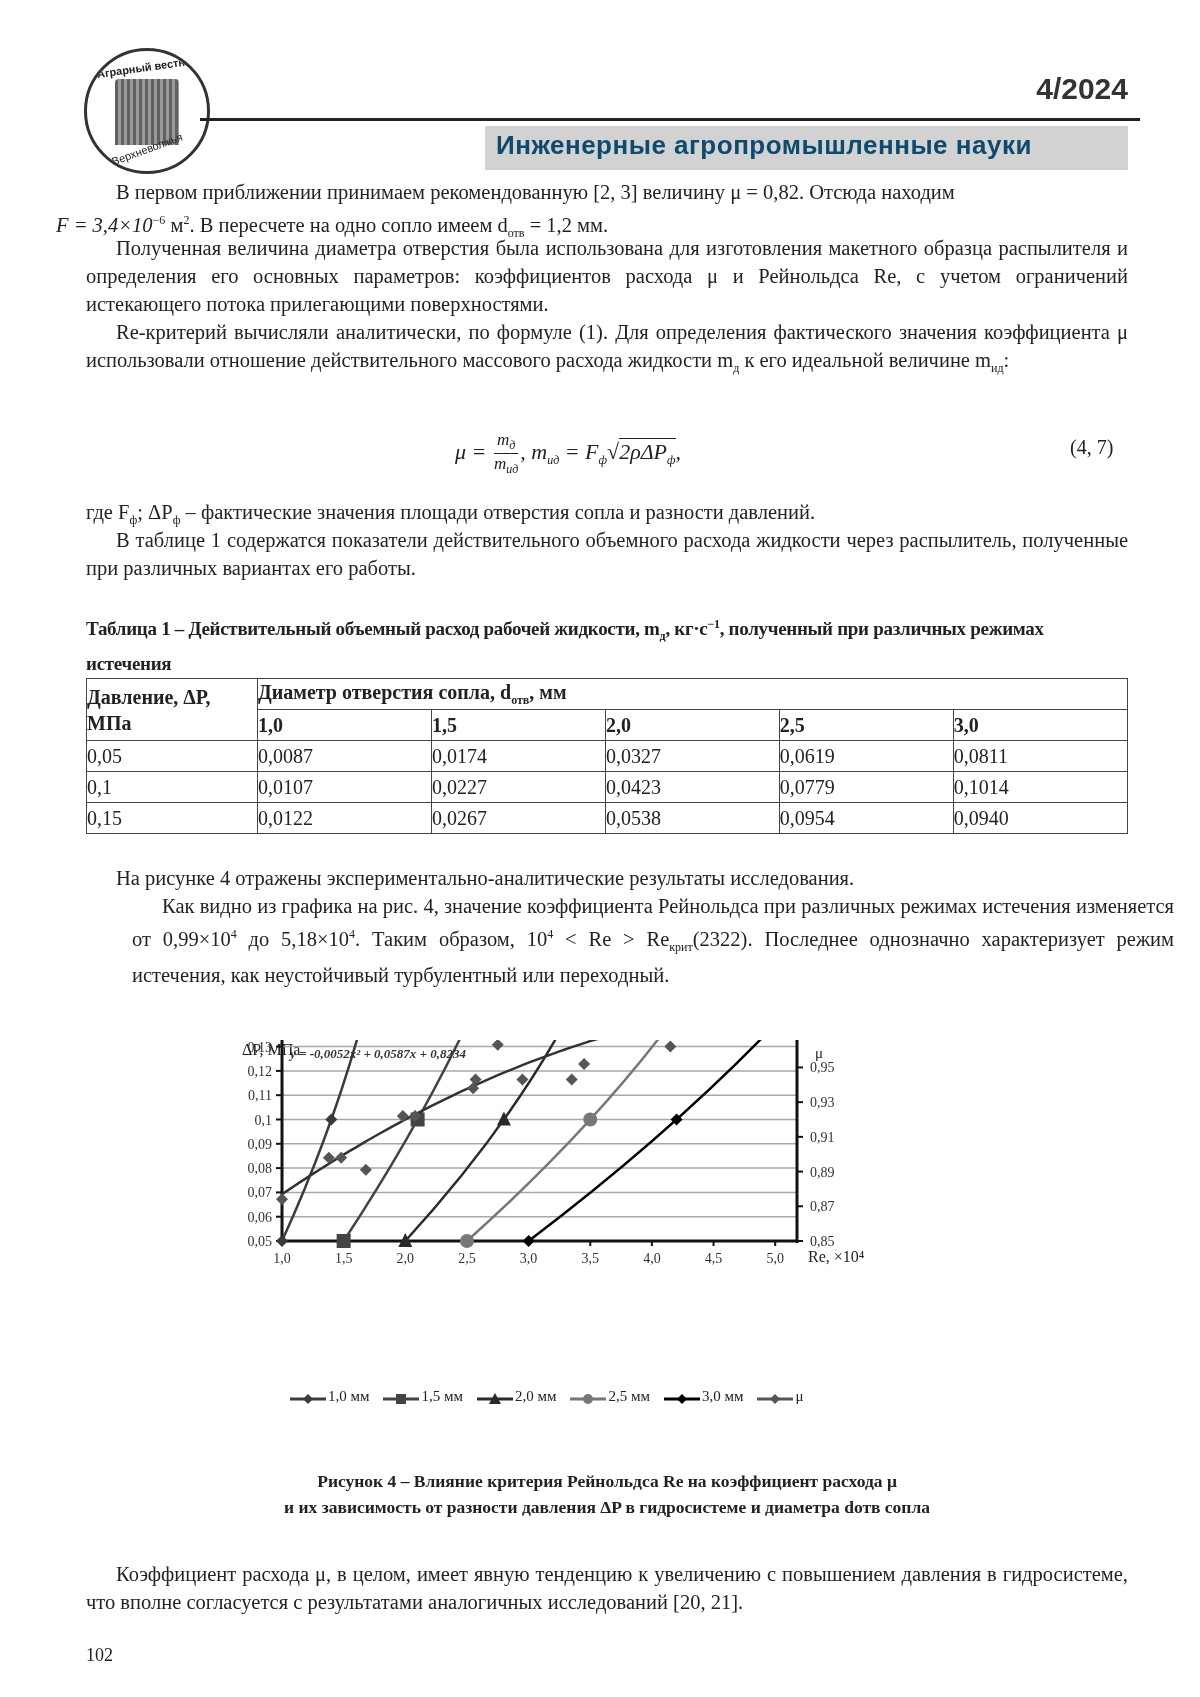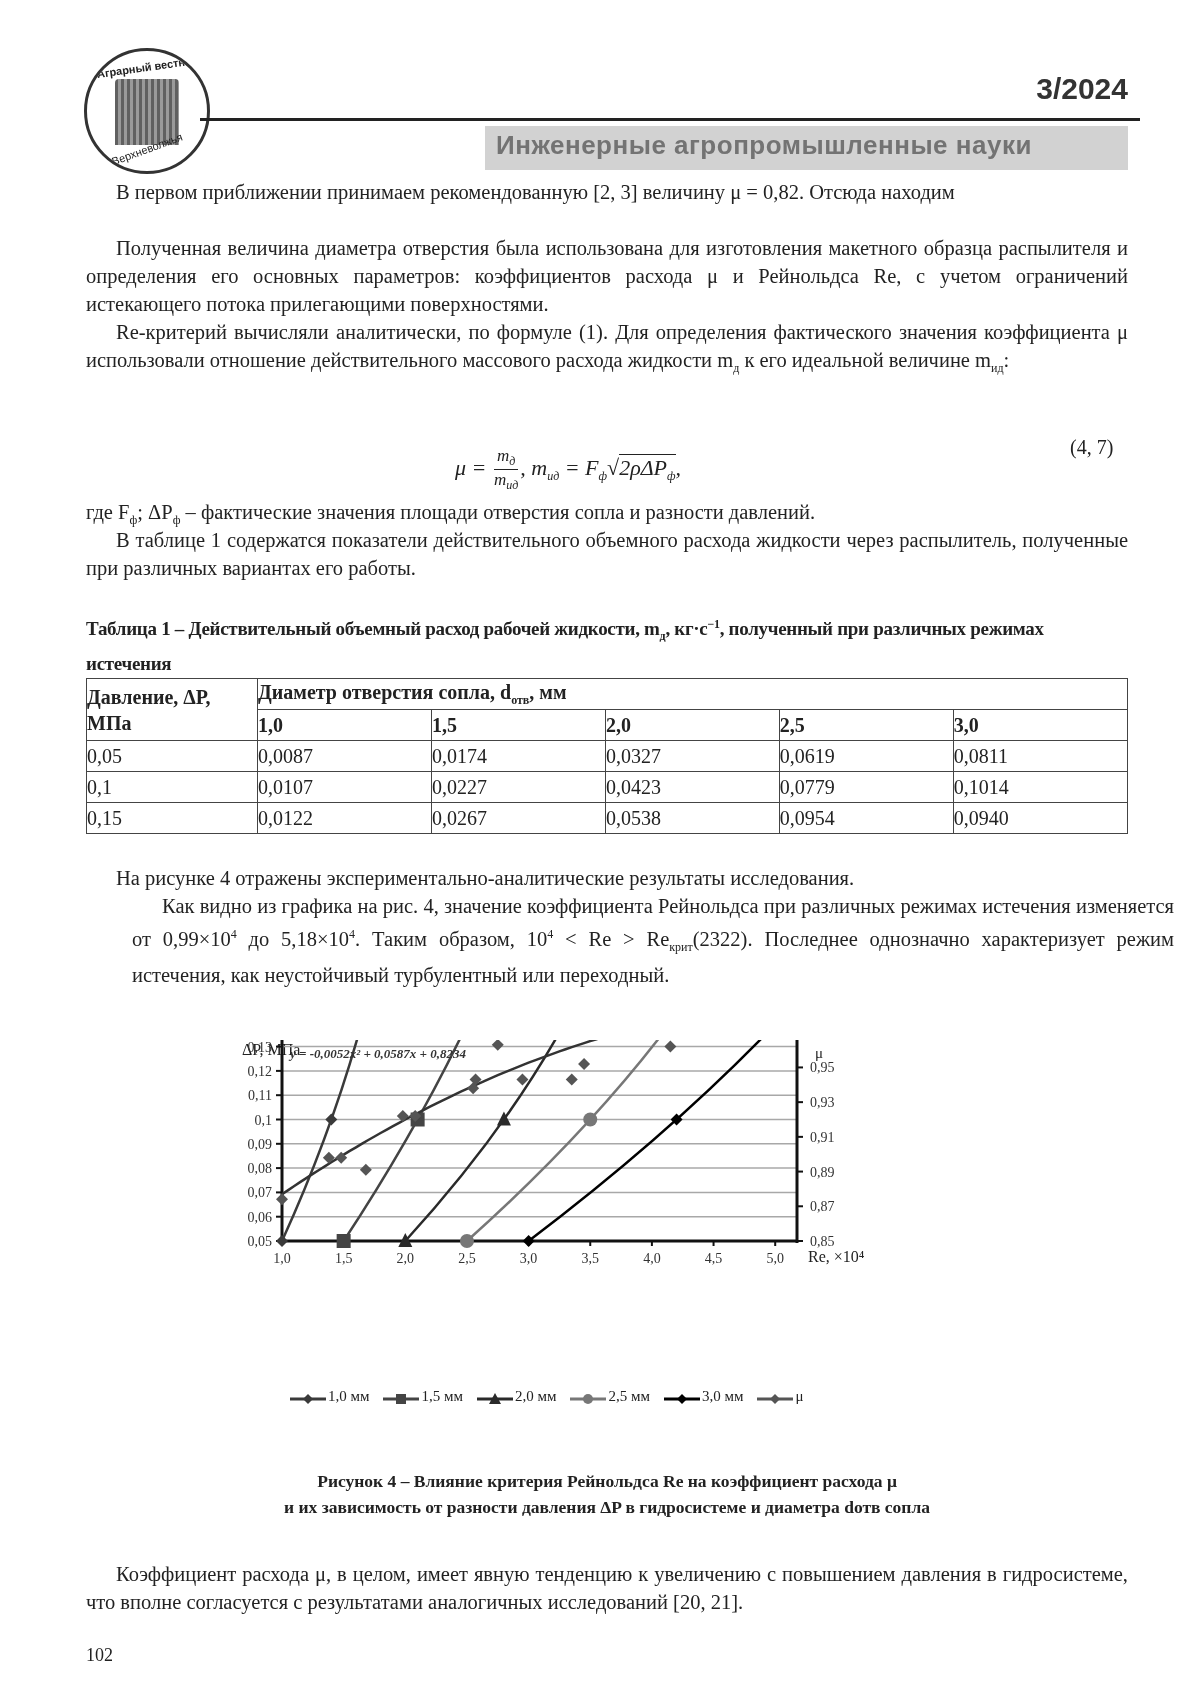--- a/index.html
+++ b/index.html
@@ -5,21 +5,21 @@
   html, body { margin:0; padding:0; background:#fff; }
   body { width:1200px; height:1697px; position:relative; overflow:hidden; font-family:"Liberation Serif", "DejaVu Serif", serif; color:#222; }
   .abs { position:absolute; }
   .logo { left:84px; top:48px; width:120px; height:120px; border-radius:50%; border:3px solid #333; background:#fff; overflow:hidden; }
   .logo-inner { position:absolute; left:28px; top:28px; width:64px; height:66px; background:repeating-linear-gradient(90deg,#444 0 3px,#888 3px 6px); border-radius:4px 4px 0 0; opacity:.85; }
   .logo-top { position:absolute; left:0; top:10px; width:120px; text-align:center; font-family:"Liberation Sans",sans-serif; font-size:11px; font-weight:bold; transform:rotate(-8deg); }
   .logo-bot { position:absolute; left:0; top:92px; width:120px; text-align:center; font-family:"Liberation Sans",sans-serif; font-size:11px; transform:rotate(-20deg); }
   .hdr-line { left:200px; top:118px; width:940px; height:3px; background:#222; }
   .issue { right:72px; top:72px; font-family:"Liberation Sans",sans-serif; font-weight:bold; font-size:30px; color:#333; }
   .section-band { left:485px; top:126px; width:643px; height:44px; background:#d2d2d2; }
-  .section-title { left:496px; top:130px; font-family:"Liberation Sans",sans-serif; font-weight:bold; font-size:26px; letter-spacing:0.5px; color:#737373; }
+  .section-title { left:496px; top:130px; font-family:"Liberation Sans",sans-serif; font-weight:bold; font-size:26px; letter-spacing:0.5px; color:#0c4a6e; }
   .p { position:absolute; left:86px; width:1042px; font-size:20.5px; line-height:28px; text-align:justify; }
   .ind { text-indent:30px; }
   sub, sup { font-size:12px; }
   .formula { left:455px; top:430px; font-size:22px; font-style:italic; }
   .eqnum { left:1070px; top:436px; font-size:20px; }
   .tcap { left:86px; top:610px; width:1042px; font-weight:bold; font-size:19px; line-height:28px; letter-spacing:-0.3px; }
   table.t1 { position:absolute; left:86px; top:678px; width:1042px; border-collapse:collapse; font-size:20px; }
   table.t1 td, table.t1 th { border:1.5px solid #444; text-align:left; height:30px; padding:0; }
   table.t1 th { font-weight:bold; }
   .chart { left:240px; top:1040px; }
@@ -30,37 +30,38 @@
 </style>
 </head>
 <body>
 
 <div class="abs logo">
   <div class="logo-top">Аграрный вестник</div>
   <div class="logo-inner"></div>
   <div class="logo-bot">Верхневолжья</div>
 </div>
 <div class="abs hdr-line"></div>
-<div class="abs issue">3/2024</div>
+<div class="abs issue">4/2024</div>
 <div class="abs section-band"></div>
 <div class="abs section-title">Инженерные агропромышленные науки</div>
 
 <div class="p ind" style="top:178px;">
   <span>В первом приближении принимаем рекомендованную [2, 3] величину μ = 0,82. Отсюда находим</span><br>
+  <span style="display:inline-block;text-indent:0;margin-left:-30px;"><i>F = 3,4×10</i><sup>−6</sup><span> м</span><sup>2</sup><span>. В пересчете на одно сопло имеем d</span><sub>отв</sub><span> = 1,2 мм.</span></span>
 </div>
 
 <div class="p ind" style="top:234px;">Полученная величина диаметра отверстия была использована для изготовления макетного образца распылителя и определения его основных параметров: коэффициентов расхода μ и Рейнольдса Re, с учетом ограничений истекающего потока прилегающими поверхностями.</div>
 
 <div class="p ind" style="top:318px;">
   <span>Re-критерий вычисляли аналитически, по формуле (1). Для определения фактического значения коэффициента μ использовали отношение действительного массового расхода жидкости m</span><sub>д</sub><span> к его идеальной величине m</span><sub>ид</sub><span>:</span>
 </div>
 
 <div class="abs formula">
   <span>μ =</span>
-  <span style="display:inline-flex;flex-direction:column;vertical-align:middle;text-align:center;font-size:17px;margin:16px 2px;">
+  <span style="display:inline-flex;flex-direction:column;vertical-align:middle;text-align:center;font-size:17px;margin:0 2px;">
     <span style="border-bottom:1.5px solid #222;padding:0 2px;"><span>m</span><sub>д</sub></span>
     <span><span>m</span><sub>ид</sub></span>
   </span><span>, m</span><sub>ид</sub><span> = F</span><sub>ф</sub><span style="font-style:normal;">√</span><span style="border-top:1.5px solid #222;"><span>2ρΔP</span><sub>ф</sub></span><span>,</span>
 </div>
 <div class="abs eqnum">(4, 7)</div>
 
 <div class="p" style="top:498px;">
   <span>где F</span><sub>ф</sub><span>; ΔP</span><sub>ф</sub><span> – фактические значения площади отверстия сопла и разности давлений.</span>
 </div>
 <div class="p ind" style="top:526px;">В таблице 1 содержатся показатели действительного объемного расхода жидкости через распылитель, полученные при различных вариантах его работы.</div>

